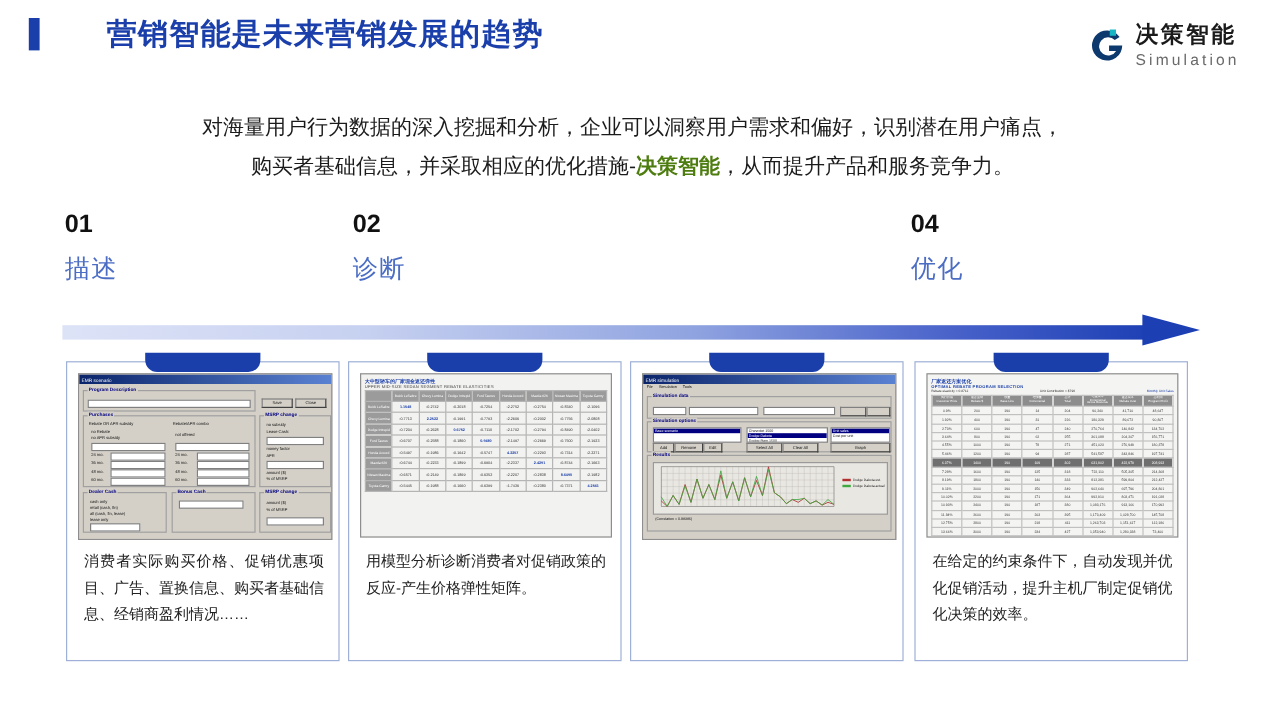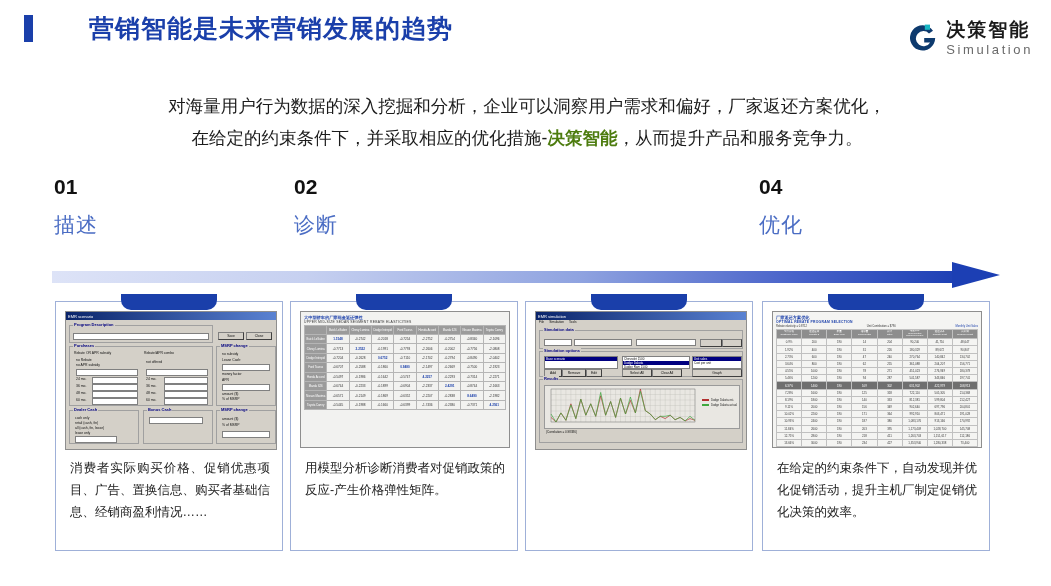--- a/index.html
+++ b/index.html
@@ -107,23 +107,23 @@
         <rect x="17.8" y="2.6" width="5.2" height="5.2" fill="#17b6c4"></rect>
       </svg>
     </div>
     <div class="logo-text">
       <div class="logo-cn">决策智能</div>
       <div class="logo-en">Simulation</div>
     </div>
   </div>
 
   <div class="para">
-    <div>对海量用户行为数据的深入挖掘和分析，企业可以洞察用户需求和偏好，厂家返还方案优化，</div>
+    <div>对海量用户行为数据的深入挖掘和分析，企业可以洞察用户需求和偏好，识别潜在用户痛点，</div>
     <div>
-      <span>在给定的约束条件下，并采取相应的优化措施-</span><span class="hl">决策智能</span><span>，从而提升产品和服务竞争力。</span>
+      <span>购买者基础信息，并采取相应的优化措施-</span><span class="hl">决策智能</span><span>，从而提升产品和服务竞争力。</span>
     </div>
   </div>
 
   <div class="steps">
     <div class="step" style="left:0px;">
       <div class="step-num">01</div>
       <div class="step-label">描述</div>
     </div>
     <div class="step" style="left:240px;">
       <div class="step-num">02</div>

